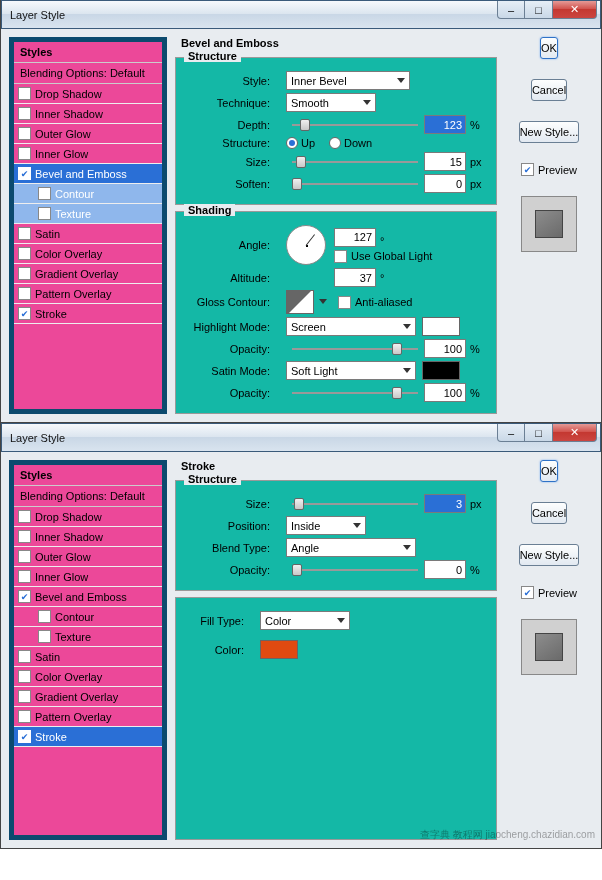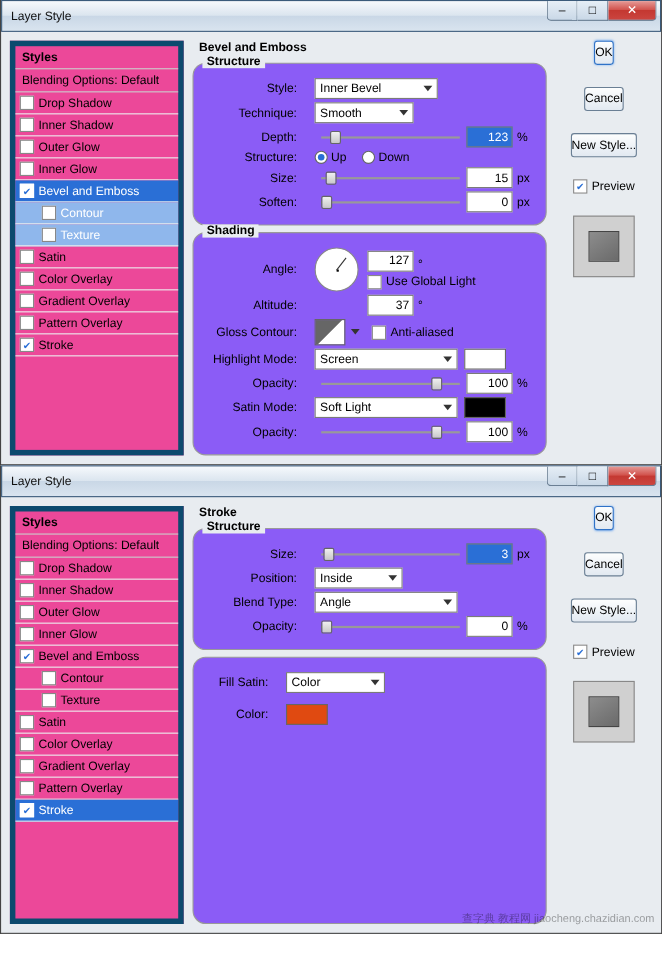--- a/index.html
+++ b/index.html
@@ -18,21 +18,21 @@
 .left-panel .sub { padding: 4px 6px; border-bottom: 1px solid #ccc; }
 .style-row { padding: 3px 4px; border-bottom: 1px solid #eee; display: flex; align-items: center; gap: 4px; }
 .style-row.active { background: #2a6fd6; color: #fff; }
 .style-row.sub-active { background: #8fb7ec; color: #fff; }
 .style-row.indent { padding-left: 24px; }
 .cb { width: 13px; height: 13px; border: 1px solid #888; background: #fff; display: inline-flex; align-items: center; justify-content: center; font-size: 9px; color: #2a6fd6; }
 .cb.on::after { content: "✔"; }
 .cb.active-on { border-color: #fff; }
 .center-panel { flex: 1; display: flex; flex-direction: column; gap: 6px; }
 .section-title { font-weight: bold; margin-left: 6px; margin-bottom: 2px; }
-.group { border: 1px solid #999; border-radius: 12px; padding: 10px 8px 8px 8px; position: relative; background: #8b5cf6; }
+.group { border: 1px solid #999; border-radius: 0; padding: 10px 8px 8px 8px; position: relative; background: #14b8a6; }
 .group > .glabel { position: absolute; top: -8px; left: 8px; background: #e8ecf0; padding: 0 4px; font-weight: bold; }
 .row { display: flex; align-items: center; margin: 3px 0; }
 .rlabel { width: 86px; text-align: right; margin-right: 16px; }
 .select { border: 1px solid #7a7a7a; background: #fff; height: 19px; display: flex; align-items: center; padding: 0 4px; justify-content: space-between; }
 .select .caret { border-left: 4px solid transparent; border-right: 4px solid transparent; border-top: 5px solid #333; margin-left: 6px; }
 .slider { height: 16px; position: relative; flex: 1; margin: 0 6px; display: flex; align-items: center; }
 .slider .track { height: 2px; background: #999; width: 100%; }
 .slider .thumb { position: absolute; top: 2px; width: 10px; height: 12px; background: linear-gradient(#f0f0f0,#c8c8c8); border: 1px solid #666; border-radius: 2px; }
 .numbox { width: 42px; height: 19px; border: 1px solid #7a7a7a; background: #fff; text-align: right; padding: 0 3px; display: flex; align-items: center; justify-content: flex-end; }
 .numbox.sel { background: #2a6fd6; color: #fff; }
@@ -125,21 +125,21 @@
       <div style="flex:1"></div>
     </div>
 
     <div class="center-panel">
       <div class="section-title">Bevel and Emboss</div>
 
       <div class="group">
         <span class="glabel">Structure</span>
         <div class="row">
             <span class="rlabel">Style:</span>
-          <div class="select" style="width:112px">
+          <div class="select" style="width:124px">
               <span>Inner Bevel</span>
               <span class="caret"></span>
             </div>
         </div>
         <div class="row">
             <span class="rlabel">Technique:</span>
           <div class="select" style="width:90px">
               <span>Smooth</span>
               <span class="caret"></span>
             </div>
@@ -367,21 +367,21 @@
               <div class="track"></div>
               <div class="thumb" style="left:0"></div>
             </div>
           <div class="numbox">0</div>
             <span class="unit">%</span>
         </div>
       </div>
 
       <div class="group" style="flex:1">
         <div class="row">
-            <span class="rlabel" style="width:60px">Fill Satin:</span>
+            <span class="rlabel" style="width:60px">Fill Type:</span>
           <div class="select" style="width:90px">
               <span>Color</span>
               <span class="caret"></span>
             </div>
         </div>
         <div class="row" style="margin-top:10px">
             <span class="rlabel" style="width:60px">Color:</span>
           <div class="swatch" style="background:#e04a11"></div>
         </div>
       </div>

